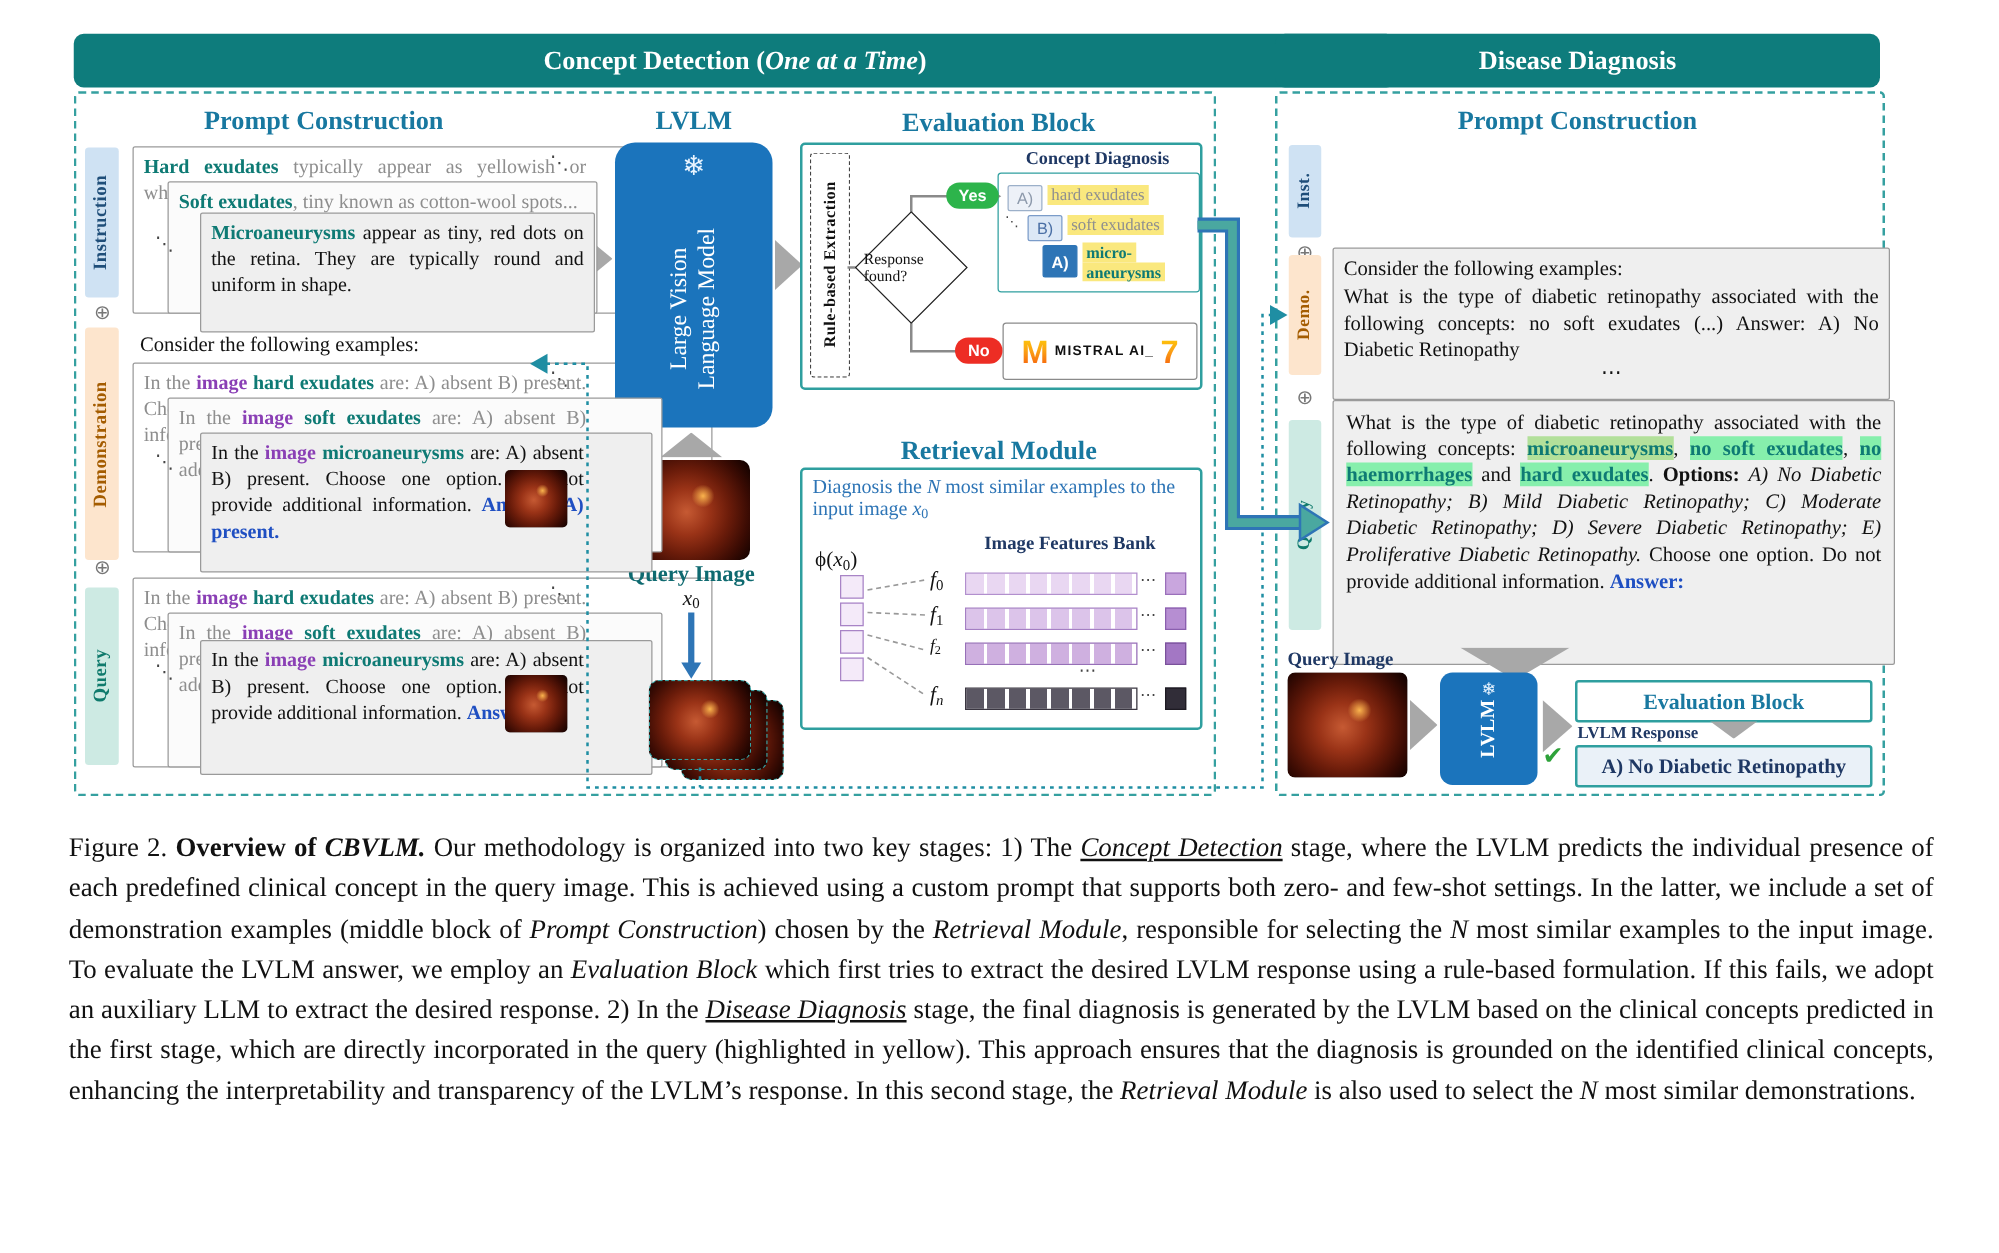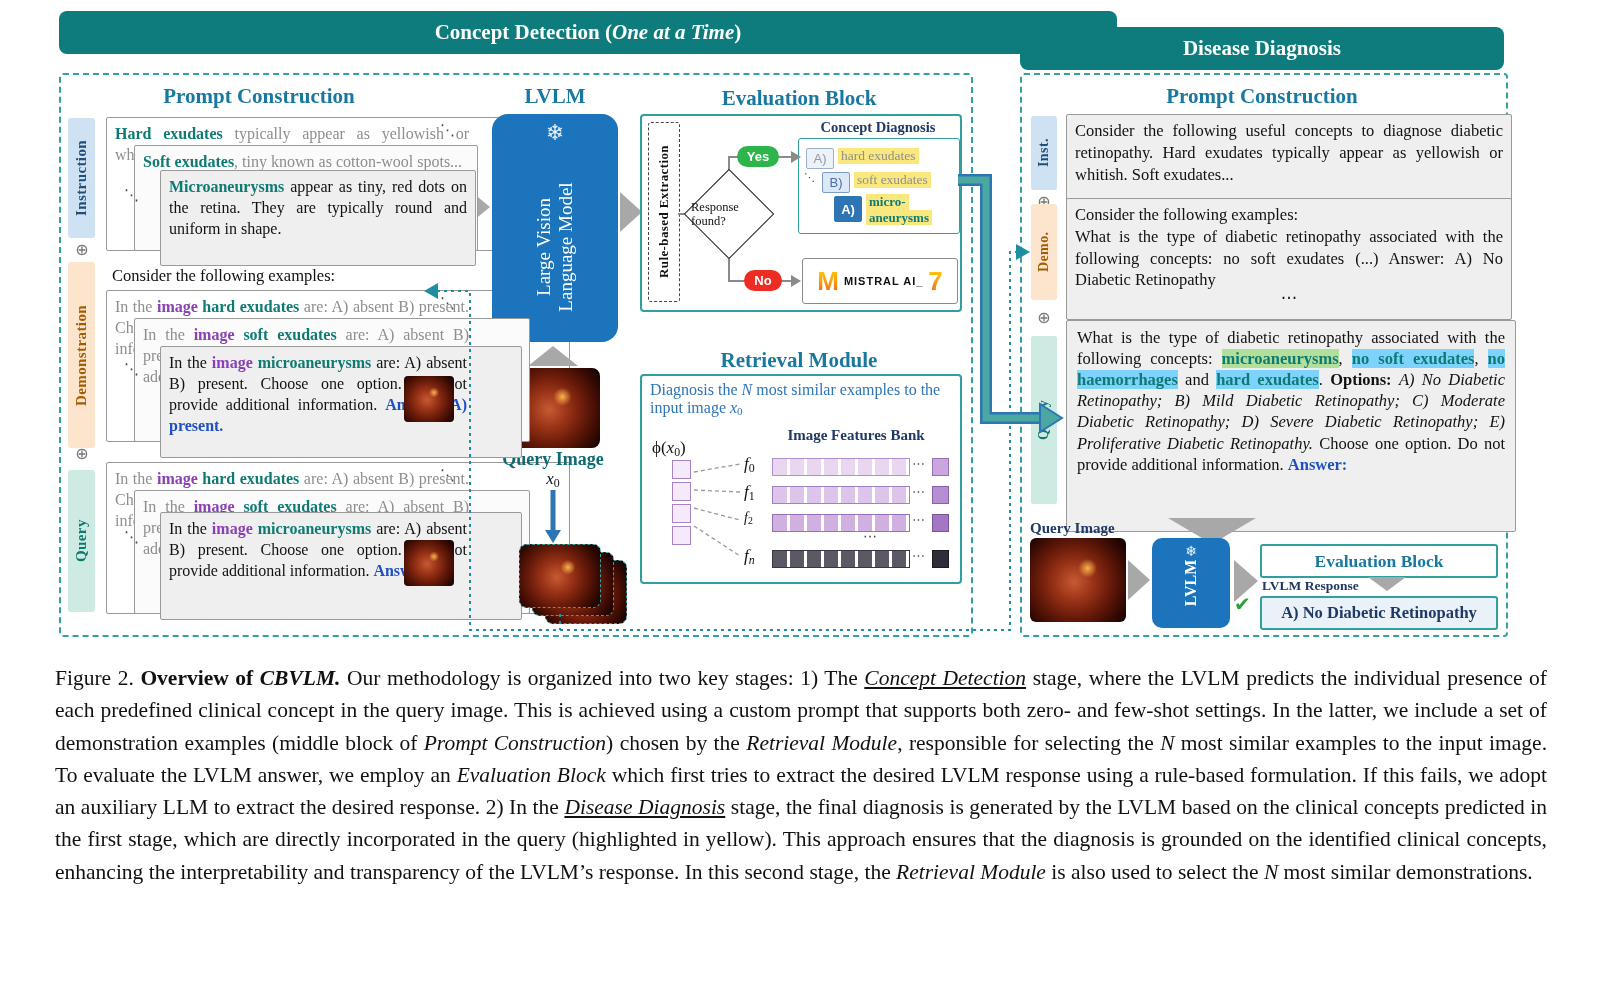--- a/index.html
+++ b/index.html
@@ -22,34 +22,34 @@
   .fundus{background:
       radial-gradient(circle at 60% 36%, rgba(255,186,80,.95) 0%, rgba(255,186,80,0) 12%),
       radial-gradient(circle at 46% 52%, #c65a33 0%, #9a3317 28%, #6b1c0a 52%, #3a0b03 76%, #140200 95%);
       background-color:#000;border-radius:8px;}
   .tri{position:absolute;background:#a8a8a8;}
   .tri.r{clip-path:polygon(0 0,100% 50%,0 100%);}
   .tri.u{clip-path:polygon(50% 0,100% 100%,0 100%);}
   .tri.d{clip-path:polygon(0 0,100% 0,50% 100%);}
   .pill{position:absolute;border-radius:11px;color:#fff;font-weight:bold;font-size:13px;
         display:flex;align-items:center;justify-content:center;z-index:8;
-        font-family:"Liberation Sans",sans-serif;}
+        font-family:"Liberation Sans",sans-serif;margin-left:20px;}
   .optbox{position:absolute;display:flex;align-items:center;justify-content:center;
           font-size:13px;border-radius:2px;z-index:4;font-family:"Liberation Sans",sans-serif;}
   .hl{position:absolute;display:inline-block;background:#fae87e;padding:0 3px;
       font-size:13.5px;z-index:4;}
   .rot{display:flex;align-items:center;justify-content:center;transform:rotate(-90deg);}
   
   .b{font-weight:bold;} .i{font-style:italic;} .bi{font-weight:bold;font-style:italic;}
   .u{text-decoration:underline;}
   .dim{color:#8e8e8e;}
   .concept{color:#0e7a74;}
   .purple{color:#8a3fb5;}
   .ans{color:#1f4fc2;}
-  .hly{background:#7dd3fc;}
+  .hly{background:#86efac;}
   .hlg{background:#b2e09a;}
   .sub{font-size:70%;vertical-align:-0.22em;}
   .caption{position:absolute;left:55px;top:662px;width:1492px;font-size:21.5px;
            line-height:1.5;text-align:justify;color:#111;}
   .m-glyph{font-family:"Liberation Sans",sans-serif;font-weight:900;font-size:26px;
            background:linear-gradient(180deg,#ffd702 0%,#fba514 45%,#f54e0c 100%);
            -webkit-background-clip:text;background-clip:text;color:transparent;}
   .m-text{font-family:"Liberation Sans",sans-serif;font-weight:bold;font-size:11px;
           letter-spacing:1px;color:#111;}
   .navy{color:#1f3864;}
@@ -79,21 +79,21 @@
     <path d="M553 490 V532" stroke="#2e75b6" stroke-width="5" fill="none"></path>
     <polygon points="553,543 545,530 561,530" fill="#2e75b6"></polygon>
     <g stroke="#999" stroke-width="1.3" stroke-dasharray="4,3" fill="none">
       <path d="M694 472 L740 464"></path>
       <path d="M694 490 L740 492"></path>
       <path d="M694 508 L740 520"></path>
       <path d="M694 526 L740 556"></path>
     </g>
   </svg>
 
-  <div class="abs hdr" style="left:59px;top:11px;width:1058px;height:43px;z-index:2">
+  <div class="abs hdr" style="left:59px;top:27px;width:1058px;height:43px;z-index:2">
       <span>Concept Detection (</span>
       <span class="i">One at a Time</span>
       <span>)</span>
     </div>
   <div class="abs panel" style="left:59px;top:73px;width:910px;height:560px;z-index:1"></div>
 
   <div class="abs title" style="left:109px;top:84px;width:300px;z-index:2">Prompt Construction</div>
   <div class="abs title" style="left:492px;top:84px;width:126px;z-index:2">LVLM</div>
   <div class="abs title" style="left:689px;top:86px;width:220px;z-index:2">Evaluation Block</div>
 
@@ -206,21 +206,20 @@
   <div class="abs" style="left:744px;top:546px;font-size:17px;z-index:3"><span class="i">f</span><span class="sub i">n</span></div>
   <div class="abs" style="left:772px;top:550px;width:136px;height:16px;z-index:3;background:repeating-linear-gradient(90deg,#5c5864 0 14px,#ffffff 14px 17px);border:1px solid #3a3641"></div>
   <div class="abs dots" style="left:912px;top:548px;font-size:13px;z-index:3">⋯</div>
   <div class="abs" style="left:932px;top:550px;width:15px;height:16px;background:#312d38;border:1px solid #1d1a22;z-index:3"></div>
 
   <div class="abs hdr" style="left:1020px;top:27px;width:484px;height:43px;z-index:2">Disease Diagnosis</div>
   <div class="abs panel" style="left:1020px;top:73px;width:484px;height:560px;z-index:1"></div>
   <div class="abs title" style="left:1112px;top:84px;width:300px;z-index:2">Prompt Construction</div>
 
   <div class="abs vlab" style="left:1031px;top:116px;width:26px;height:74px;background:#cfe2f3;color:#1f4e79;font-size:14px;z-index:2">Inst.</div>
-  <div class="card frontc" style="left:1066px;top:114px;width:428px;height:78px;font-size:16.5px;z-index:2">Consider the following useful concepts to diagnose diabetic retinopathy. Hard exudates typically appear as yellowish or whitish. Soft exudates...</div>
 
   <div class="abs plus" style="left:1033px;top:192px;width:22px;z-index:2">⊕</div>
 
   <div class="abs vlab" style="left:1031px;top:204px;width:26px;height:96px;background:#fde5cd;color:#a45c00;font-size:14px;z-index:2">Demo.</div>
   <div class="card frontc" style="left:1066px;top:198px;width:428px;height:110px;font-size:16.5px;z-index:2">
     <div>Consider the following examples:</div>
     <div>What is the type of diabetic retinopathy associated with the following concepts: no soft exudates (...) Answer: A) No Diabetic Retinopathy</div>
     <div style="text-align:center;line-height:.8">⋯</div>
   </div>
 

